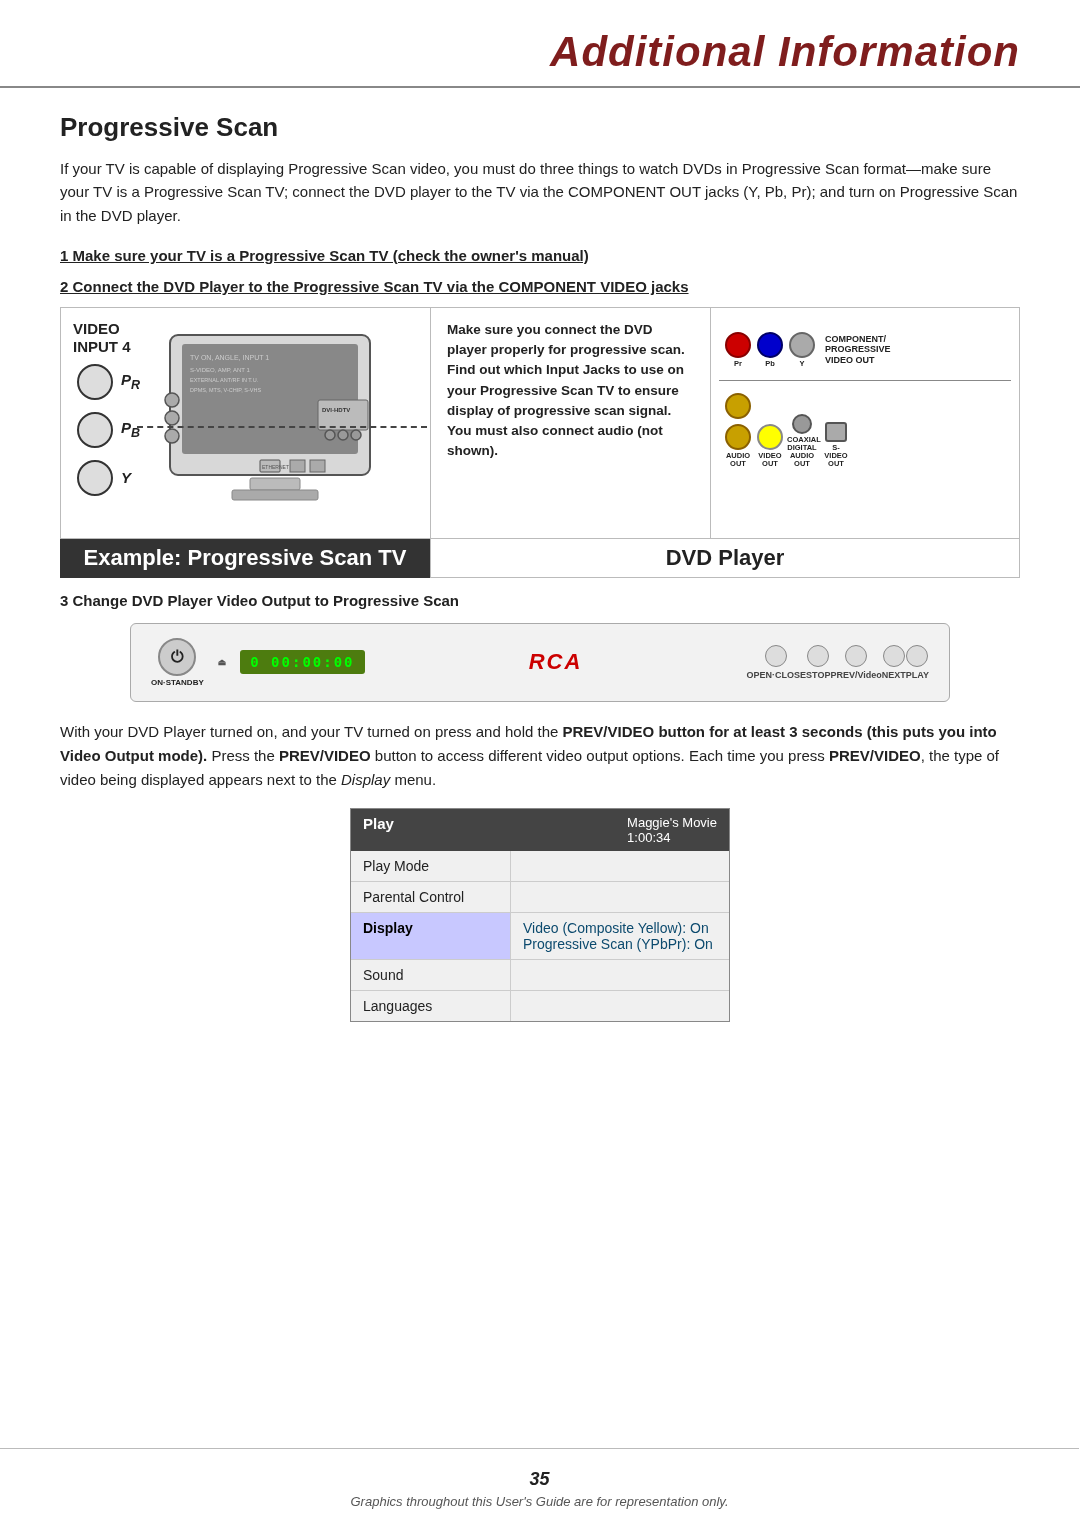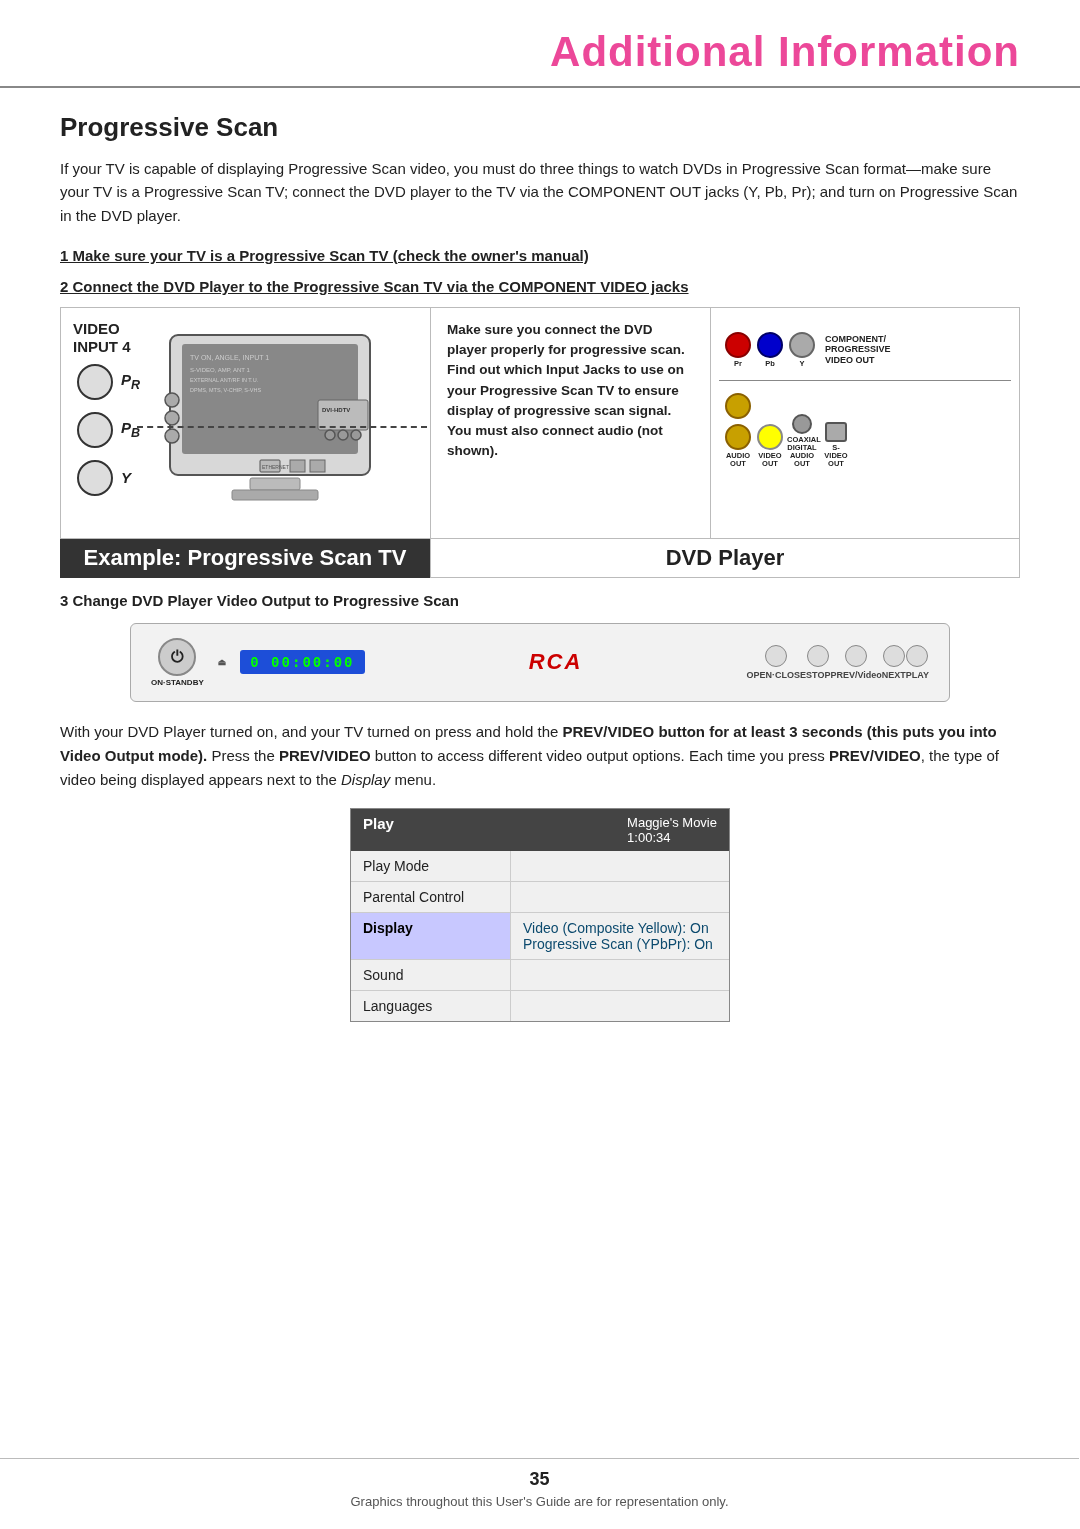--- a/index.html
+++ b/index.html
@@ -15,21 +15,22 @@
     
     .page-header {
       text-align: right;
       padding: 28px 60px 10px 60px;
       border-bottom: 2px solid #888;
       margin-bottom: 24px;
     }
     .page-header h1 {
       font-size: 42px;
       font-weight: bold;
-      color: #ec4899;
+      font-style: italic;
+      color: #7f1d1d;
       letter-spacing: 1px;
     }
 
     .main-content {
       padding: 0 60px;
     }
 
     
     .section-title {
       font-size: 26px;
@@ -140,21 +141,21 @@
       font-size: 11px;
       font-weight: bold;
       flex-direction: column;
       line-height: 1;
     }
 
     .panel-display {
       font-size: 14px;
       font-weight: bold;
       letter-spacing: 2px;
-      background: #1d4ed8;
+      background: #4d7c0f;
       color: #0f0;
       padding: 4px 10px;
       border-radius: 3px;
       font-family: monospace;
     }
 
     .panel-logo {
       font-size: 22px;
       font-weight: bold;
       color: #c00;
@@ -257,21 +258,22 @@
     
     .page-footer {
       position: absolute;
       bottom: 20px;
       left: 0;
       right: 1px;
       text-align: center;
       font-size: 13px;
       color: #555;
       border-top: 1px solid #bbb;
-      padding-top: 10px;
+      padding-top: 20px;
+      font-style: italic;
     }
 
     .page-number {
       font-size: 18px;
       font-weight: bold;
       color: #222;
       margin-bottom: 4px;
     }
 
     .diagram-outer {

